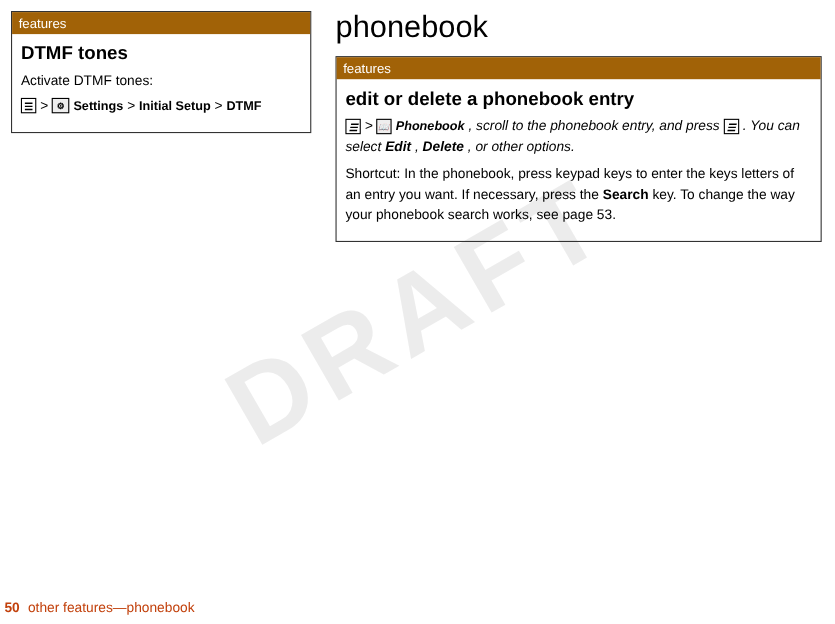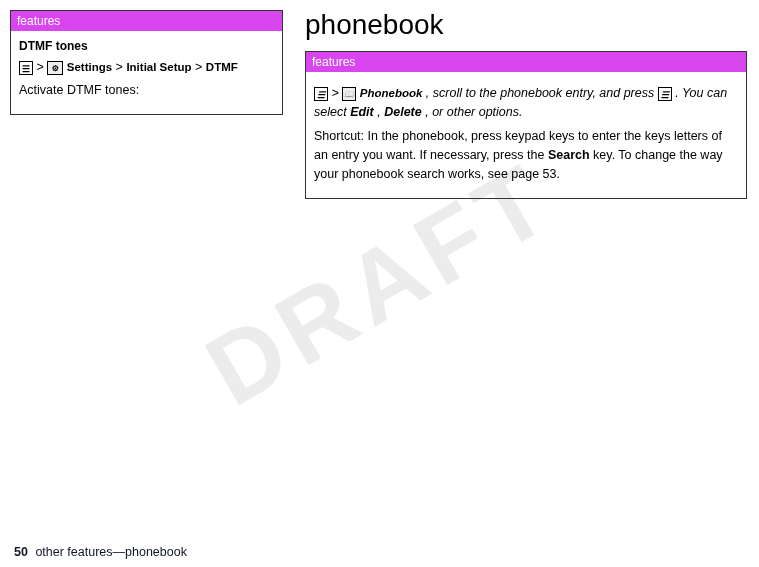--- a/index.html
+++ b/index.html
@@ -61,34 +61,34 @@
       line-height: 1.1;
     }
 
     
     .feature-table {
       border: 1.5px solid #333;
       width: 100%;
     }
 
     .feature-table-header {
-      background: #d946ef;
+      background: #a16207;
       color: #ffffff;
       padding: 3px 6px;
       font-size: 12px;
       font-weight: normal;
     }
 
     .feature-table-body {
       padding: 8px 8px;
     }
 
     .feature-section-title {
       font-weight: bold;
-      font-size: 12px;
+      font-size: 17px;
       margin-bottom: 5px;
     }
 
     .feature-section-text {
       font-size: 12.5px;
       line-height: 1.5;
       margin-bottom: 6px;
     }
 
     .feature-section-text p {
@@ -140,23 +140,23 @@
     }
 
     .bold-text {
       font-weight: bold;
     }
 
     
     .page-footer {
       position: absolute;
       bottom: 8px;
-      left: 14px;
+      left: 4px;
       font-size: 12.5px;
-      color: #0f172a;
+      color: #c2410c;
     }
 
     .page-number {
       font-weight: bold;
       margin-right: 4px;
     }
 
     .footer-text {
       font-size: 12.5px;
     }
@@ -176,47 +176,48 @@
   <div class="left-column">
     <div class="feature-table">
       <div class="feature-table-header">
         <span>features</span>
       </div>
       <div class="feature-table-body">
 
         <div class="feature-section-title">DTMF tones</div>
 
         <div class="feature-section-text">
+          <p><span>Activate DTMF tones:</span></p>
           <p>
             <span class="icon-menu">☰</span>
             <span> &gt; </span>
             <span class="icon-settings">⚙</span>
             <span class="kbd">Settings</span>
             <span> &gt; </span>
             <span class="kbd">Initial Setup</span>
             <span> &gt; </span>
             <span class="kbd">DTMF</span>
           </p>
-          <p><span>Activate DTMF tones:</span></p>
         </div>
 
 
       </div>
     </div>
   </div>
 
   <div class="right-column">
     <h1 class="page-title">phonebook</h1>
 
     <div class="feature-table">
       <div class="feature-table-header">
         <span>features</span>
       </div>
       <div class="feature-table-body">
 
+        <div class="feature-section-title">edit or delete a phonebook entry</div>
 
         <div class="feature-section-text">
           <p style="margin-top:4px;font-style:italic;">
             <span class="icon-menu">☰</span>
             <span> &gt; </span>
             <span class="icon-phonebook">📖</span>
             <span class="kbd">Phonebook</span>
             <span>, scroll to the phonebook entry, and press</span>
             <span class="icon-menu"> ☰</span>
             <span>. You can select </span>

